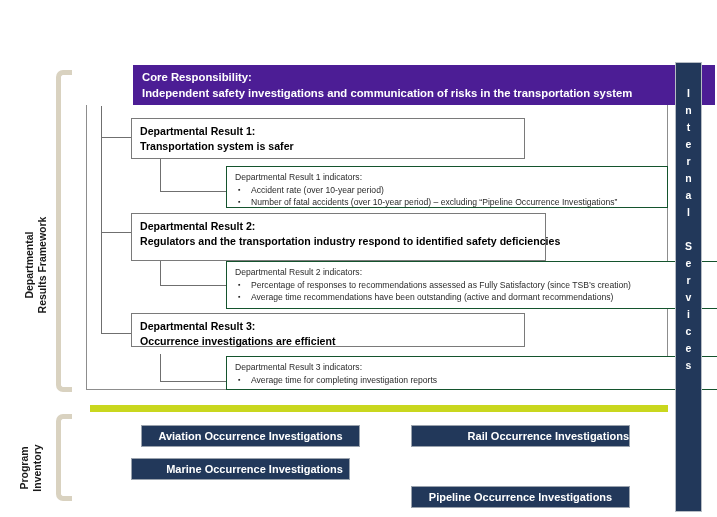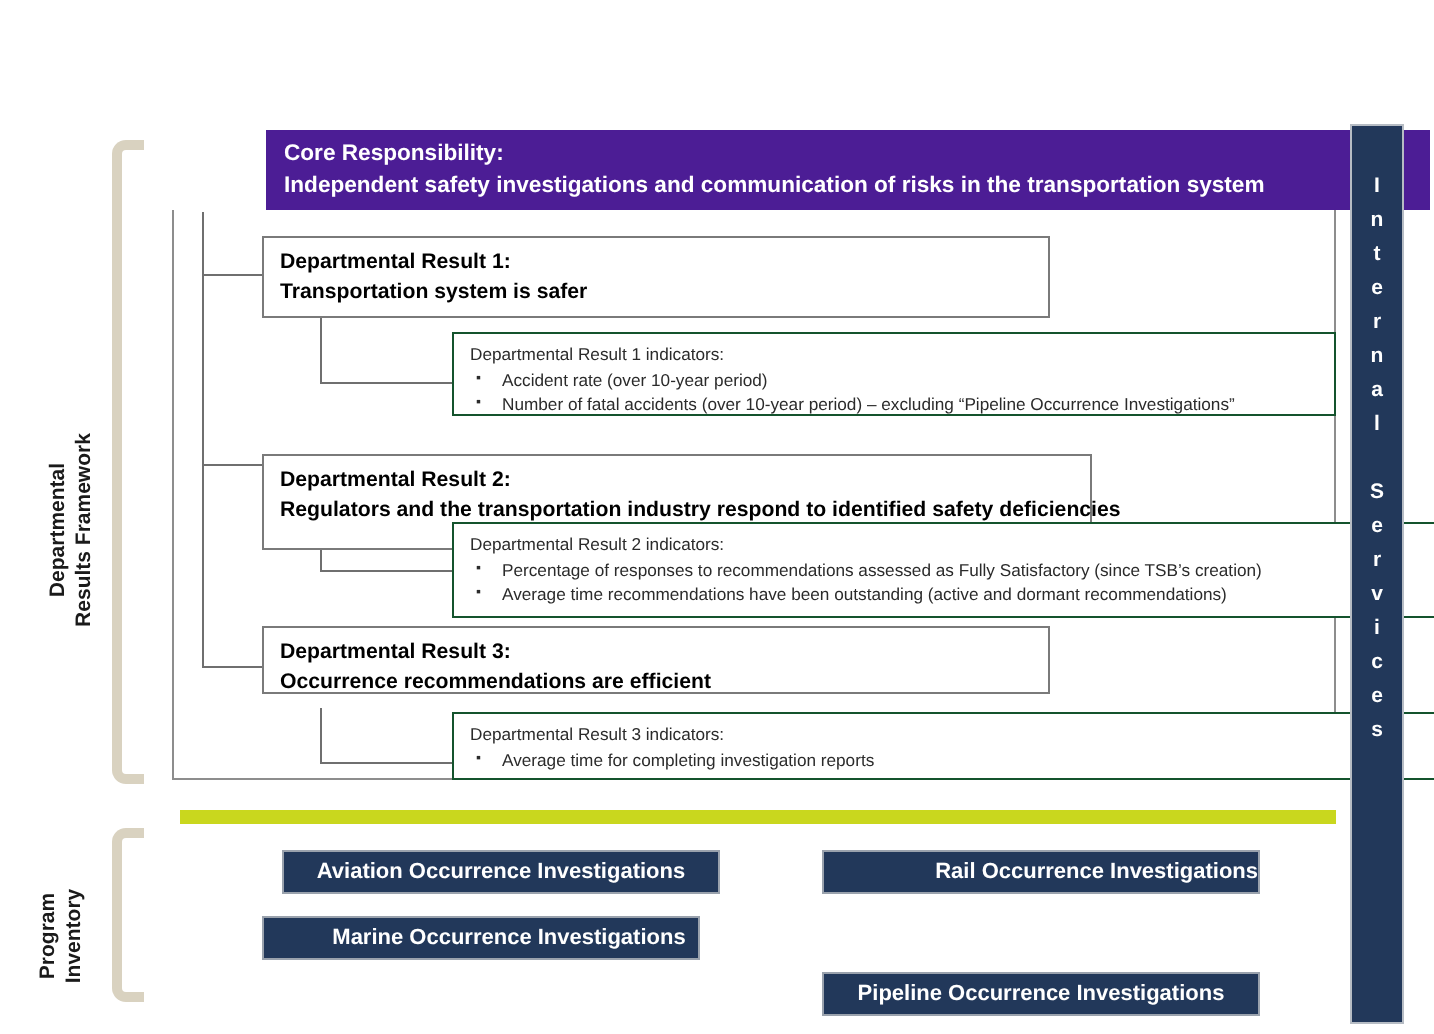--- a/index.html
+++ b/index.html
@@ -209,36 +209,36 @@
   </div>
 
   <div class="ind-box" id="ind-1" style="left:226px; top:166px; width:442px; height:42px;">
     <span class="ihead">Departmental Result 1 indicators:</span>
     <ul>
       <li>Accident rate (over 10-year period)</li>
       <li>Number of fatal accidents (over 10-year period) – excluding  “Pipeline Occurrence Investigations”</li>
     </ul>
   </div>
 
-  <div class="result-box" id="result-2" style="left:131px; top:227px; width:415px; height:48px;">
+  <div class="result-box" id="result-2" style="left:131px; top:213px; width:415px; height:48px;">
     <span class="rl">Departmental Result 2:</span>
     <span class="rl">Regulators and the transportation industry respond to identified safety deficiencies</span>
   </div>
 
   <div class="ind-box" id="ind-2" style="left:226px; top:261px; width:509px; height:48px;">
     <span class="ihead">Departmental Result 2 indicators:</span>
     <ul>
       <li>Percentage of responses  to recommendations  assessed  as Fully  Satisfactory (since TSB’s creation)</li>
       <li>Average time recommendations  have been outstanding  (active and dormant recommendations)</li>
     </ul>
   </div>
 
   <div class="result-box" id="result-3" style="left:131px; top:313px; width:394px; height:34px;">
     <span class="rl">Departmental Result 3:</span>
-    <span class="rl">Occurrence recommendations are efficient</span>
+    <span class="rl">Occurrence investigations are efficient</span>
   </div>
 
   <div class="ind-box" id="ind-3" style="left:226px; top:356px; width:504px; height:34px;">
     <span class="ihead">Departmental Result 3 indicators:</span>
     <ul>
       <li>Average time for completing investigation  reports</li>
     </ul>
   </div>
 
   <div id="green-bar"></div>

